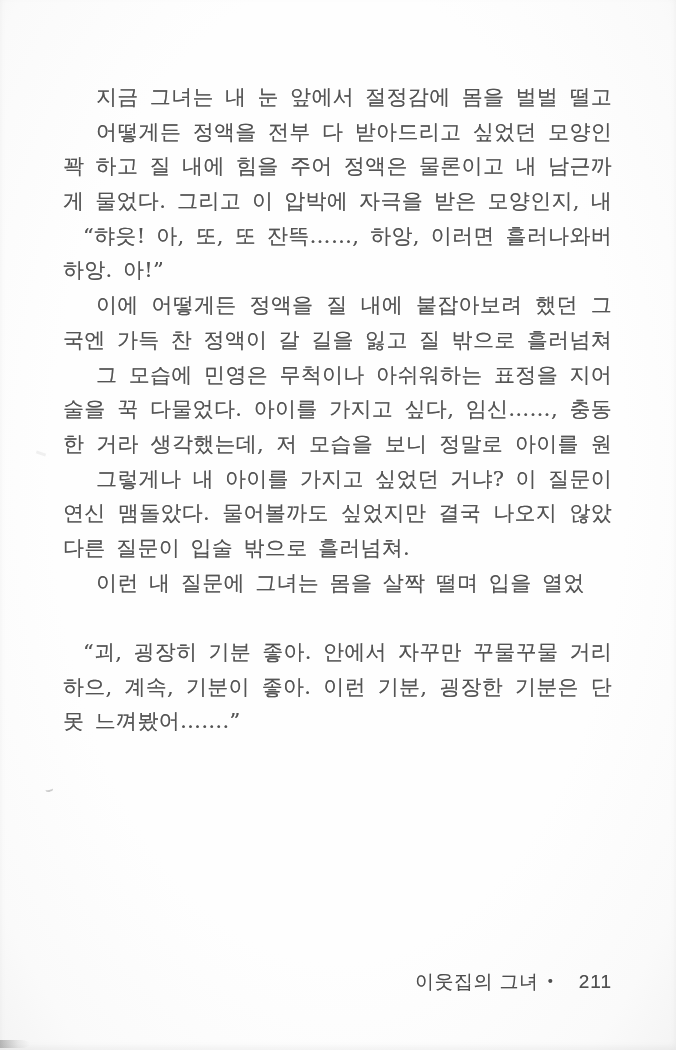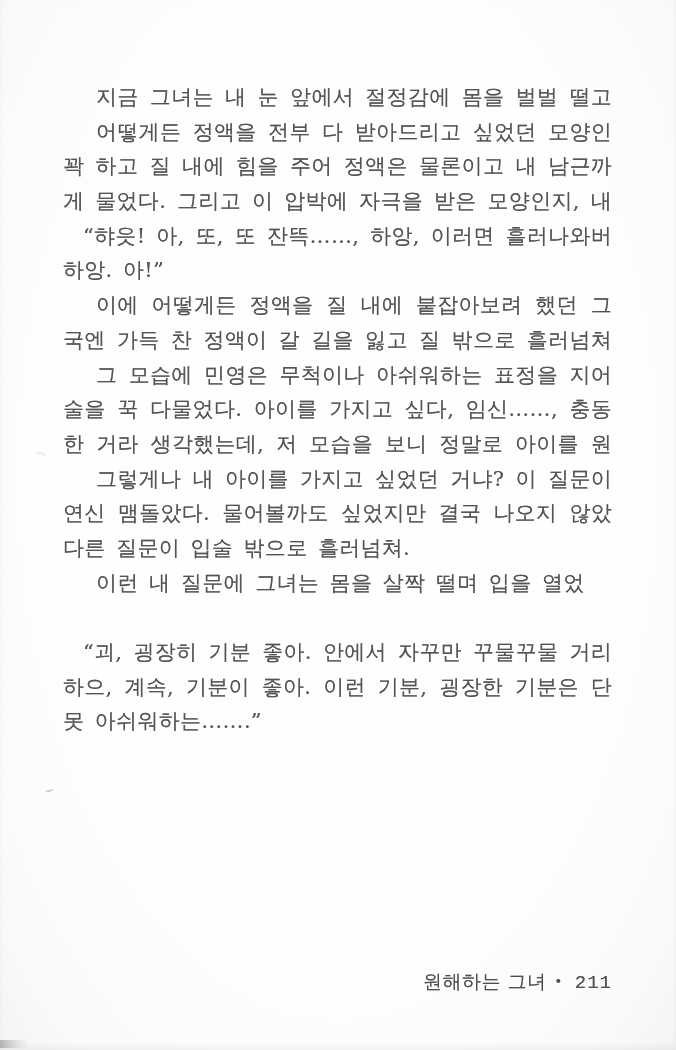--- a/index.html
+++ b/index.html
@@ -53,23 +53,23 @@
     letter-spacing: 0.5px;
     text-shadow: 0 0 0.6px rgba(90,90,90,0.6);
   }
   .footer .sep {
     display: inline-block;
     font-size: 13px;
     vertical-align: 2px;
     margin: 0 10px 0 8px;
   }
   .footer .num {
-    font-family: Liberation Mono, monospace;
+    font-family: Liberation Sans, sans-serif;
     letter-spacing: 1px;
-    margin-left: 2px;
+    margin-left: 14px;
   }
   .artifact { position: absolute; pointer-events: none; }
   .a1 {
     left: 45px; top: 786px;
     width: 8px; height: 4px;
     border-bottom: 2px solid rgba(60,60,60,0.25);
     transform: rotate(-12deg);
     border-radius: 50%;
   }
   .a2 {
@@ -115,24 +115,24 @@
         <div class="line just first"><span>그렇게나 내 아이를 가지고 싶었던 거냐? 이 질문이 입 안에서</span></div>
         <div class="line just"><span>연신 맴돌았다. 물어볼까도 싶었지만 결국 나오지 않았다. 대신에</span></div>
         <div class="line"><span>다른 질문이 입술 밖으로 흘러넘쳐.</span></div>
       </div>
       <div class="para indent">
         <div class="line first"><span>이런 내 질문에 그녀는 몸을 살짝 떨며 입을 열었다.</span></div>
       </div>
       <div class="para quote gap">
         <div class="line just first"><span>“괴, 굉장히 기분 좋아. 안에서 자꾸만 꾸물꾸물 거리면서…….</span></div>
         <div class="line just"><span>하으, 계속, 기분이 좋아. 이런 기분, 굉장한 기분은 단 한 번도</span></div>
-        <div class="line"><span>못 아쉬워하는…….”</span></div>
+        <div class="line"><span>못 느껴봤어…….”</span></div>
       </div>
     </div>
 
   <div class="footer">
-    <span>원해하는 그녀</span><span class="sep">•</span><span class="num">211</span>
+    <span>이웃집의 그녀</span><span class="sep">•</span><span class="num">211</span>
   </div>
 
   <div class="artifact a1"></div>
   <div class="artifact a2"></div>
   <div class="artifact a3"></div>
 </div>
 
 </body></html>

